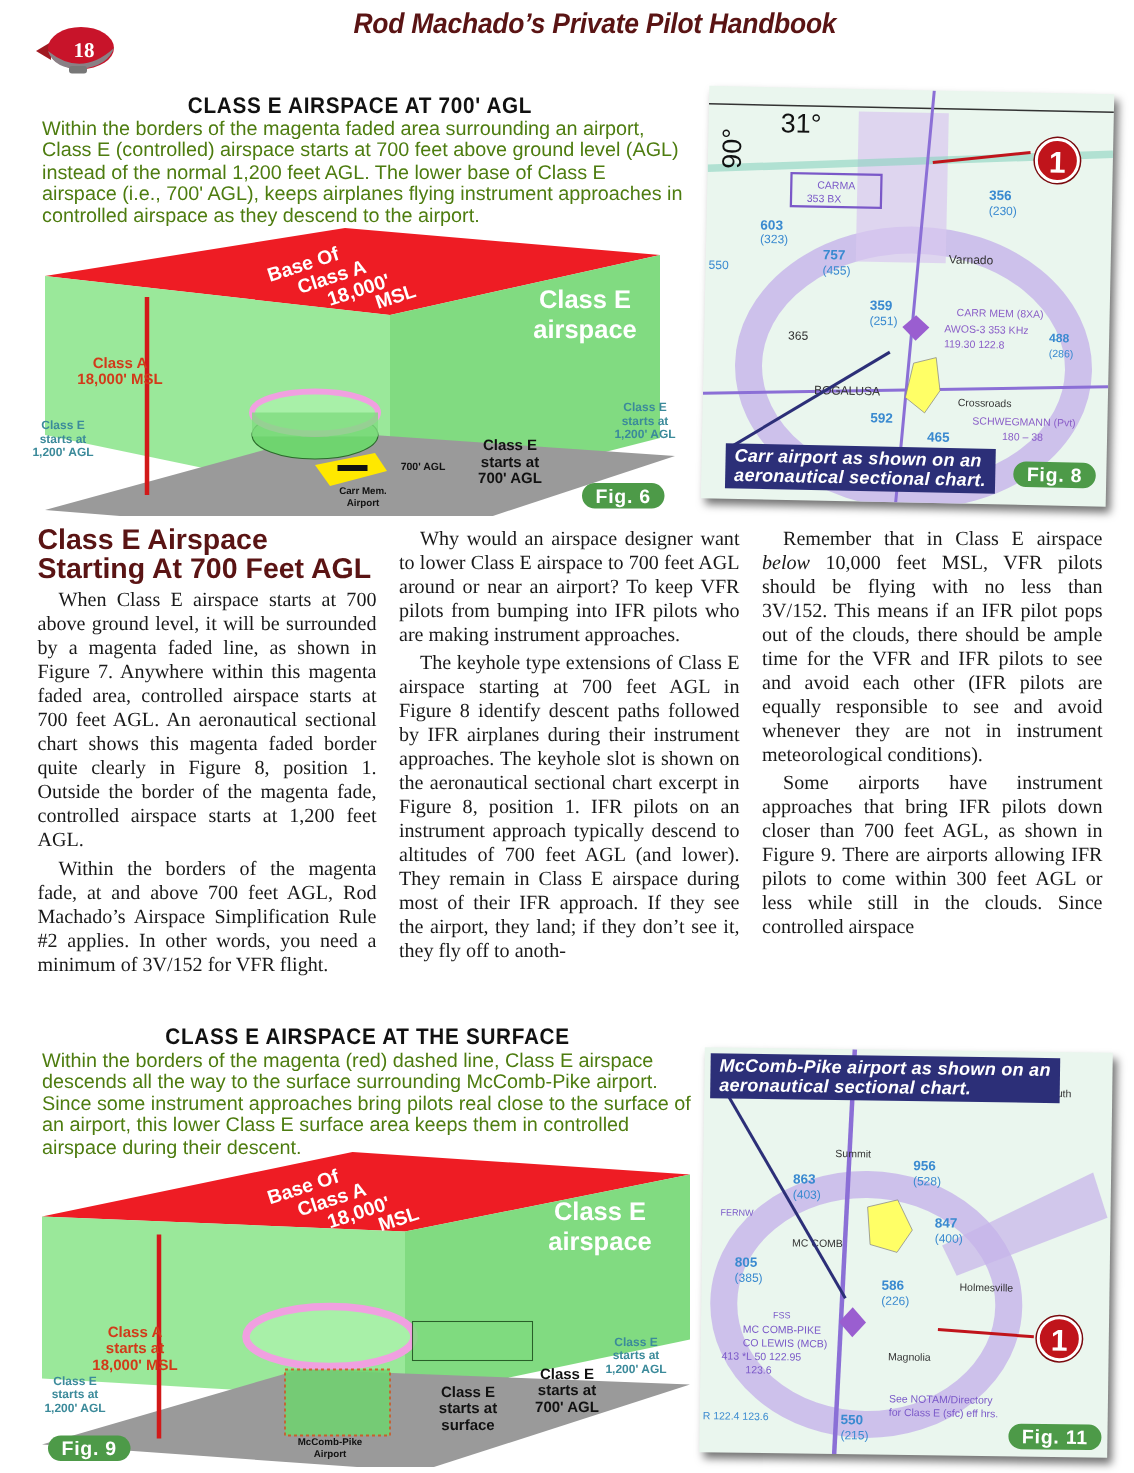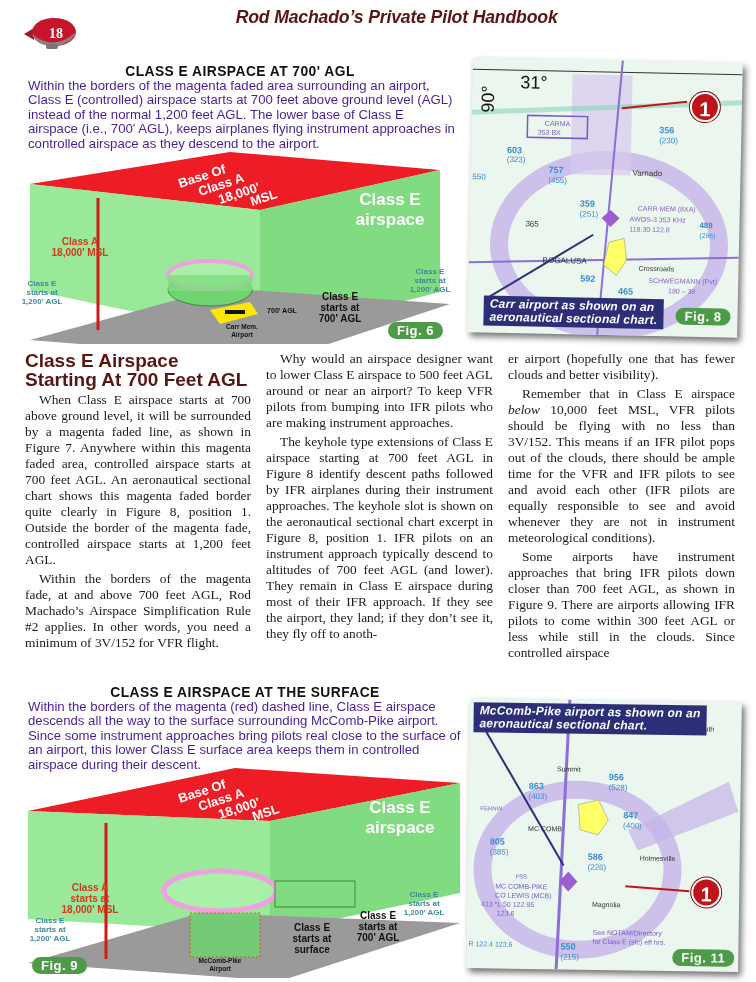--- a/index.html
+++ b/index.html
@@ -9,21 +9,21 @@
   
   .blimp { position: absolute; left: 22px; top: 12px; width: 56px; height: 40px; }
   .page-title { position: absolute; left: 0; right: 0; top: 6px; text-align: center; padding-left: 40px;
     font-family: "Liberation Sans", sans-serif; font-style: italic; font-weight: bold; font-size: 19px;
     color: #5a1414; letter-spacing: -0.2px; transform: scaleX(0.93); }
 
   
   .fig-box { position: absolute; }
   .fig-heading { font-family: "Liberation Sans", sans-serif; font-weight: bold; font-size: 15px; text-align: center;
     letter-spacing: 0.5px; color: #111; transform: scaleX(0.92); }
-  .fig-caption { font-family: "Liberation Sans", sans-serif; font-size: 13.2px; line-height: 14.4px; color: #4c1d95; }
+  .fig-caption { font-family: "Liberation Sans", sans-serif; font-size: 13.2px; line-height: 14.4px; color: #4d7c0f; }
   .fig-badge { position: absolute; background: #4d9a48; color: #fff; font-family: "Liberation Sans", sans-serif;
     font-weight: bold; font-size: 13px; padding: 1px 9px; border-radius: 10px; letter-spacing: 0.5px; }
 
   
   .diagram { position: absolute; }
 
   
   .map { position: absolute; background: #eaf6ee; box-shadow: 3px 4px 6px rgba(0,0,0,0.55); overflow: hidden; }
   .map-callout { position: absolute; background: #2c2f78; color: #fff; font-family: "Liberation Sans", sans-serif;
     font-weight: bold; font-style: italic; font-size: 12px; line-height: 13px; padding: 2px 6px; letter-spacing: 0.2px; }
@@ -146,25 +146,24 @@
   </div>
   <div class="fig-badge" style="left:208px; top:246px;">Fig. 8</div>
 </div>
 
 <div class="col" style="left:25px; top:351px; width:226px;">
   <div class="section-title">Class E Airspace Starting At 700 Feet AGL</div>
   <p>When Class E airspace starts at 700 above ground level, it will be surrounded by a magenta faded line, as shown in Figure 7. Anywhere within this magenta faded area, controlled airspace starts at 700 feet AGL. An aeronautical sectional chart shows this magenta faded border quite clearly in Figure 8, position 1. Outside the border of the magenta fade, controlled airspace starts at 1,200 feet AGL.</p>
   <p>Within the borders of the magenta fade, at and above 700 feet AGL, Rod Machado’s Airspace Simplification Rule #2 applies. In other words, you need a minimum of 3V/152 for VFR flight.</p>
 </div>
 <div class="col" style="left:266px; top:351px; width:227px;">
-  <p>Why would an airspace designer want to lower Class E airspace to 500 feet AGL around or near an airport? To keep VFR pilots from bumping into IFR pilots who are making instrument approaches.</p>
+  <p>Why would an airspace designer want to lower Class E airspace to 700 feet AGL around or near an airport? To keep VFR pilots from bumping into IFR pilots who are making instrument approaches.</p>
   <p>The keyhole type extensions of Class E airspace starting at 700 feet AGL in Figure 8 identify descent paths followed by IFR airplanes during their instrument approaches. The keyhole slot is shown on the aeronautical sectional chart excerpt in Figure 8, position 1. IFR pilots on an instrument approach typically descend to altitudes of 700 feet AGL (and lower). They remain in Class E airspace during most of their IFR approach. If they see the airport, they land; if they don’t see it, they fly off to anoth-</p>
 </div>
 <div class="col" style="left:508px; top:351px; width:227px;">
-  <p class="noindent">er airport (hopefully one that has fewer clouds and better visibility).</p>
   <p><span>Remember that in Class E airspace </span><em>below</em><span> 10,000 feet MSL, VFR pilots should be flying with no less than 3V/152. This means if an IFR pilot pops out of the clouds, there should be ample time for the VFR and IFR pilots to see and avoid each other (IFR pilots are equally responsible to see and avoid whenever they are not in instrument meteorological conditions).</span></p>
   <p>Some airports have instrument approaches that bring IFR pilots down closer than 700 feet AGL, as shown in Figure 9. There are airports allowing IFR pilots to come within 300 feet AGL or less while still in the clouds. Since controlled airspace</p>
 </div>
 
 <div class="fig-box" style="left:20px; top:683px; width:450px; height:295px;">
   <div class="fig-heading">CLASS E AIRSPACE AT THE SURFACE</div>
   <div class="fig-caption" style="margin-left:8px; width:440px;">
     <span>Within the borders of the magenta (red) dashed line, Class E airspace descends all the way to the surface surrounding McComb-Pike airport. Since some instrument approaches bring pilots real close to the surface of an airport, this lower Class E surface area keeps them in controlled airspace during their descent.</span>
   </div>
   <svg class="diagram" style="left:0; top:80px;" width="450" height="215" viewBox="0 0 450 215">

